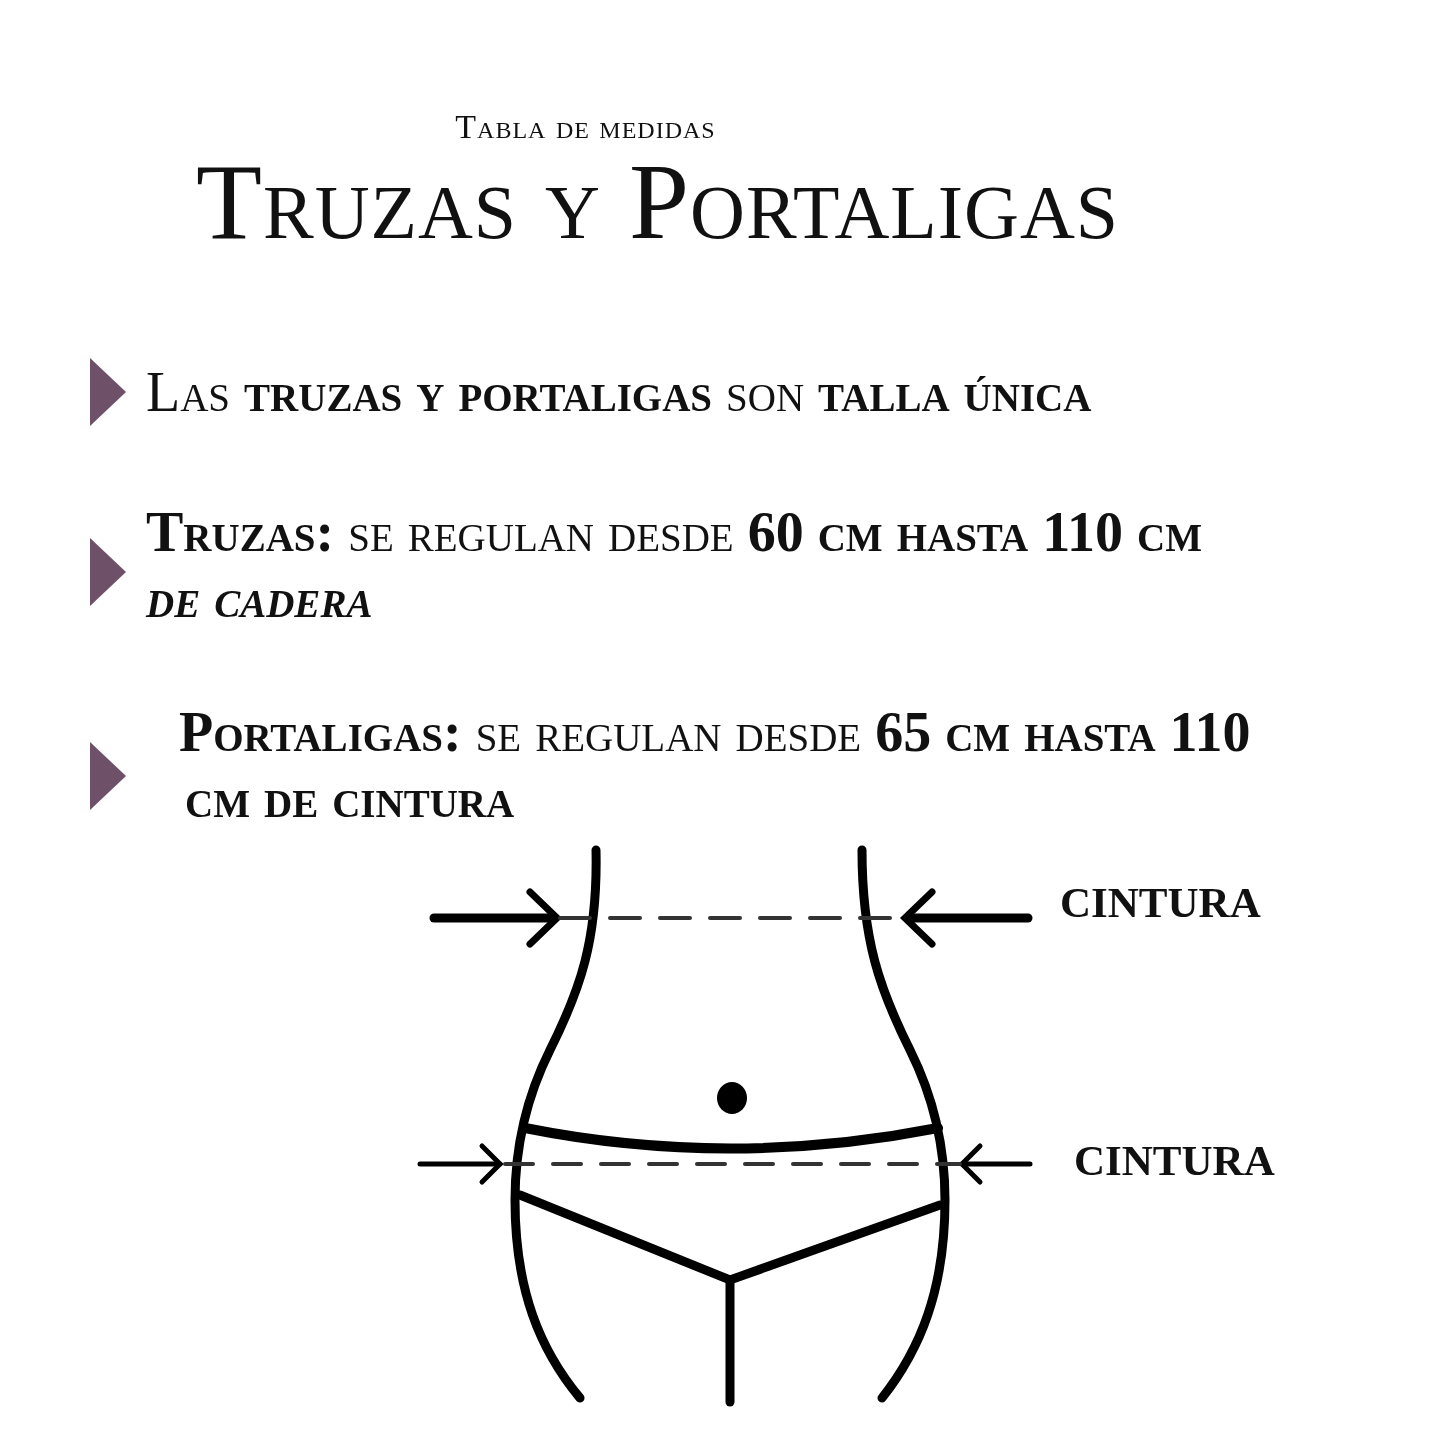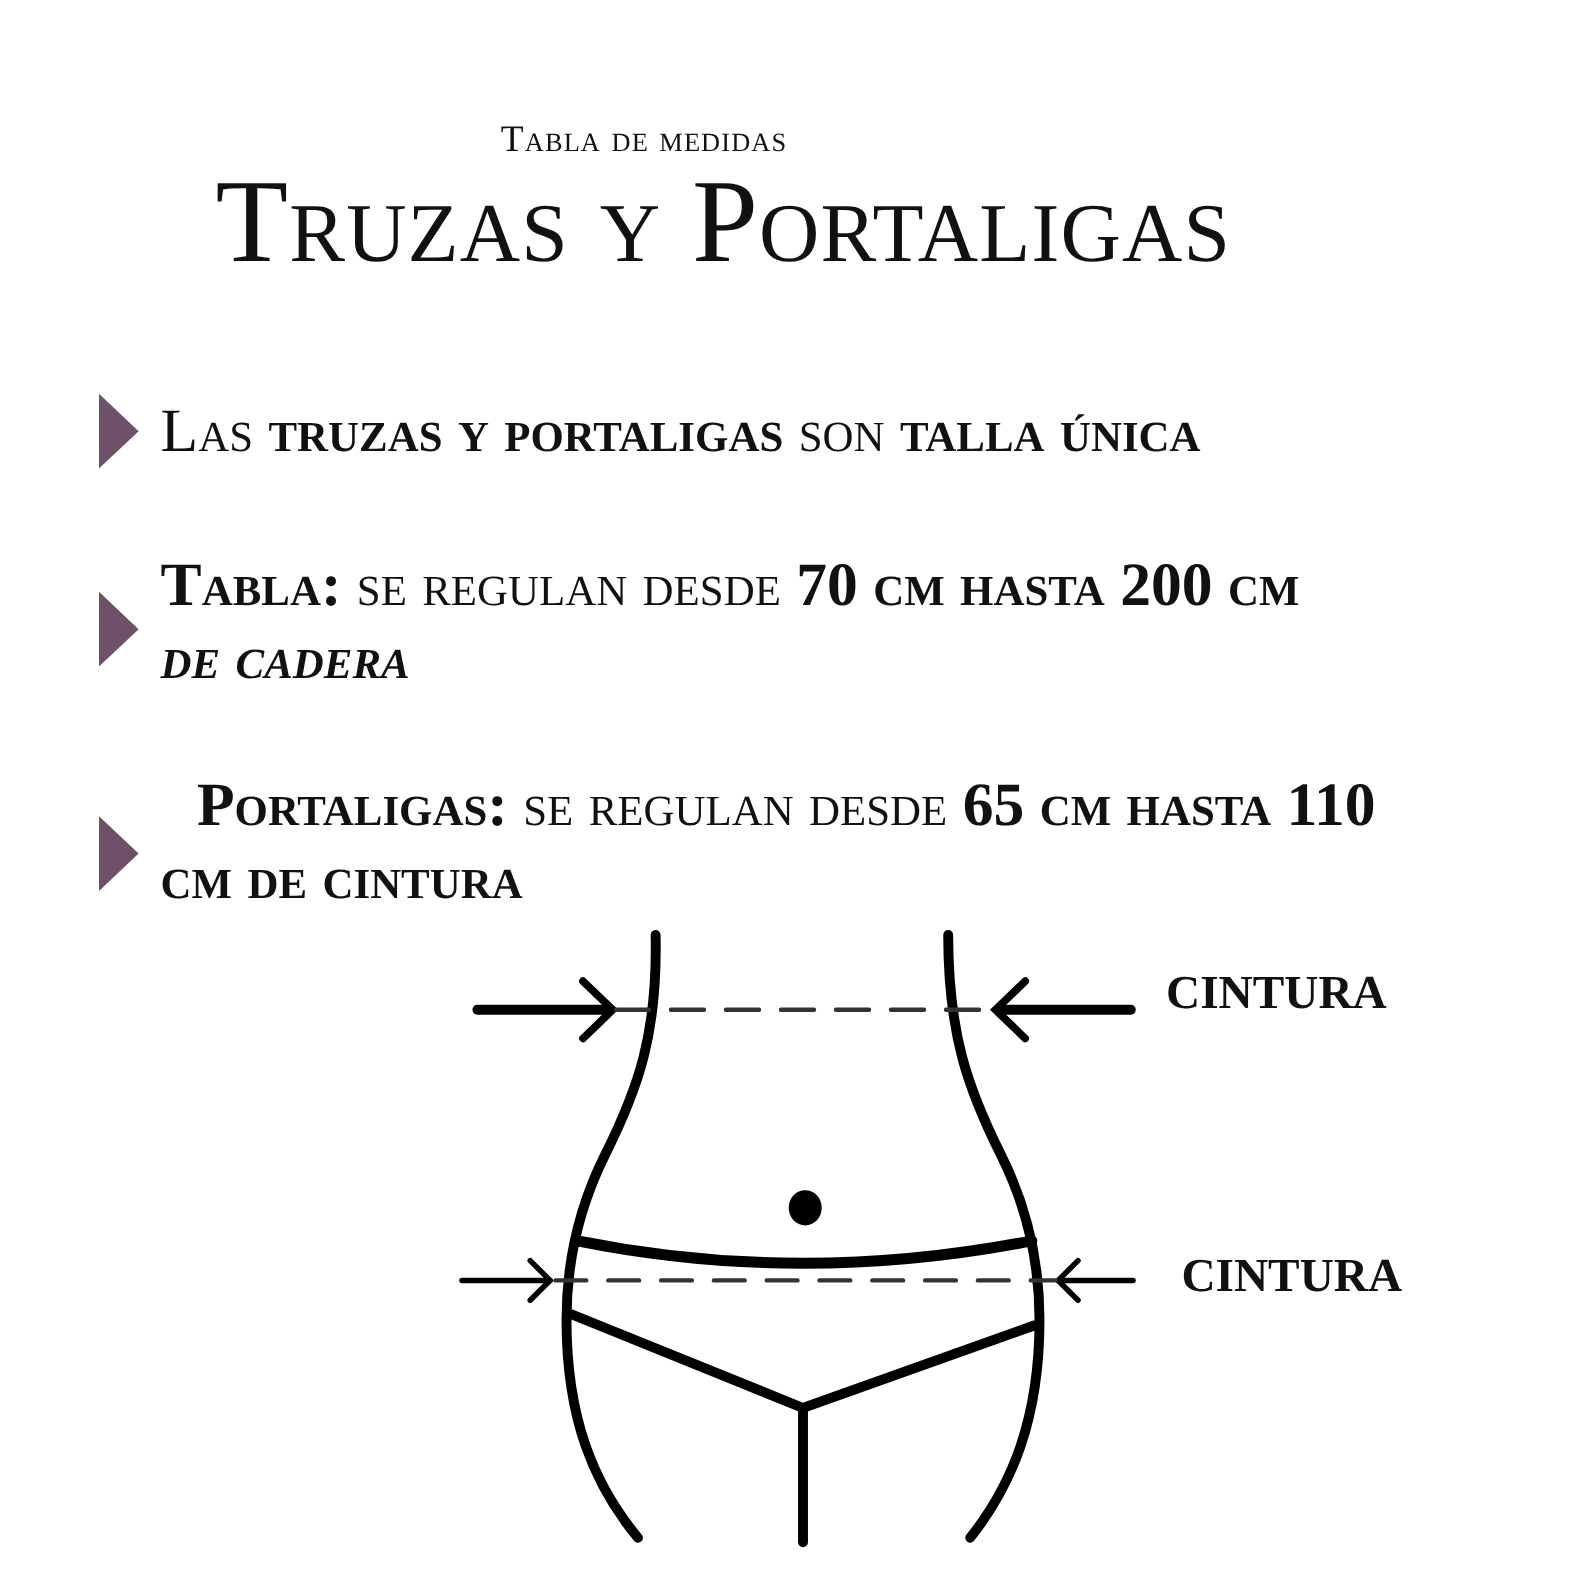--- a/index.html
+++ b/index.html
@@ -23,31 +23,31 @@
 <div id="subtitle"><span>Tabla de medidas</span></div>
 <div id="title">Truzas y Portaligas</div>
 
 <div class="arrow" style="left:90px; top:358px;"></div>
 <div class="line" style="top:360px;">
   <span>Las </span><b>truzas y portaligas</b><span> son </span><b>talla única</b>
 </div>
 
 <div class="arrow" style="left:90px; top:538px;"></div>
 <div class="line" style="top:500px;">
-  <b>Tabla:</b><span> se regulan desde </span><b>70 cm hasta 200 cm</b>
+  <b>Truzas:</b><span> se regulan desde </span><b>60 cm hasta 110 cm</b>
 </div>
 <div class="line" style="top:566px;font-style:italic;">
   <b>de cadera</b>
 </div>
 
 <div class="arrow" style="left:90px; top:742px;"></div>
 <div class="line" style="top:700px;margin-left:33px;">
   <b>Portaligas:</b><span> se regulan desde </span><b>65 cm hasta 110</b>
 </div>
-<div class="line" style="top:766px;">
+<div class="line" style="top:766px;margin-left:39px;">
   <b>cm de cintura</b>
 </div>
 
 <svg width="1445" height="1445">
   <g fill="none" stroke="#000" stroke-linecap="round" stroke-width="9">
 
     <path d="M596,850 C598,940 580,990 550,1050 C525,1100 515,1150 515,1200 C515,1290 540,1350 580,1398"></path>
 
     <path d="M862,850 C862,940 880,990 910,1050 C935,1100 945,1150 945,1200 C945,1290 920,1350 882,1398"></path>
 

